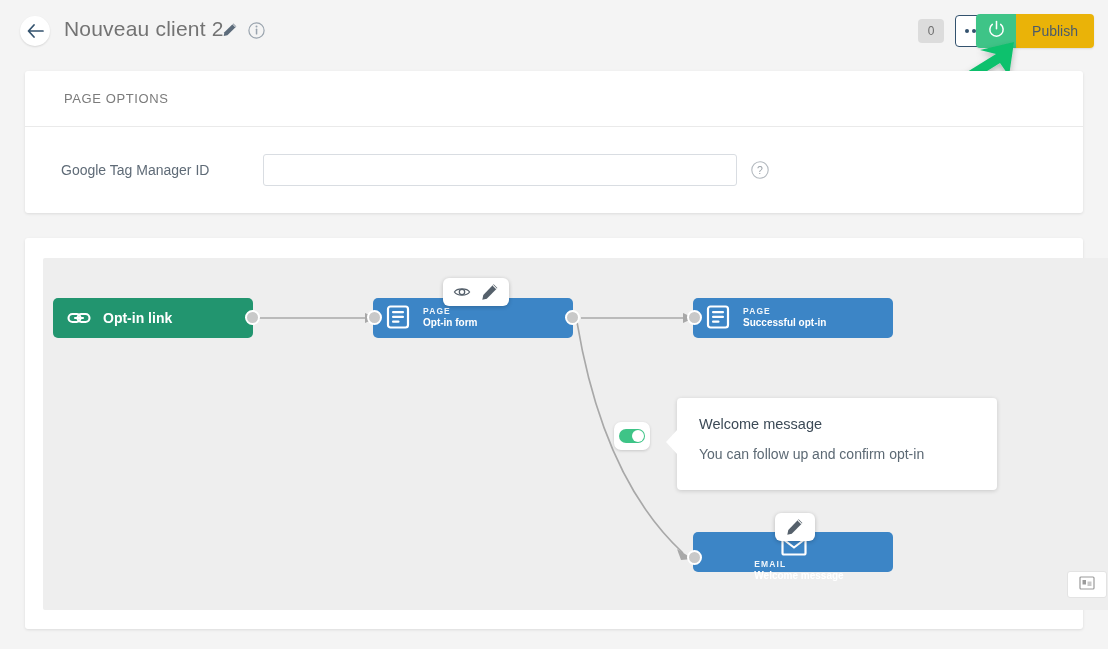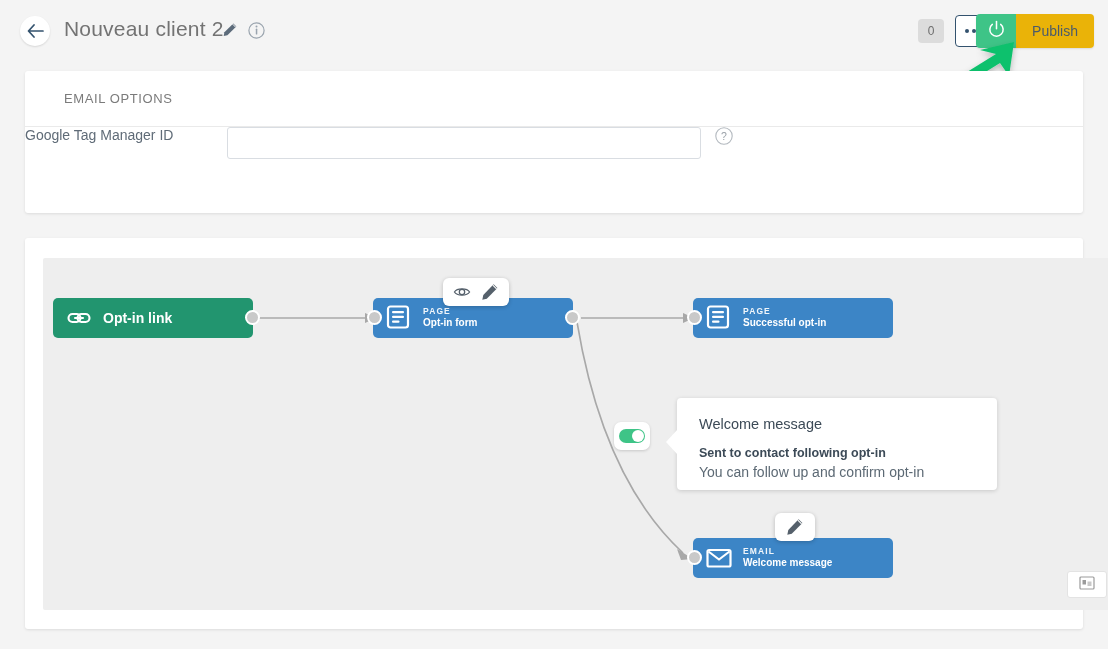--- a/index.html
+++ b/index.html
@@ -76,21 +76,21 @@
     position: absolute; background: #ffffff;
     border-radius: 3px; box-shadow: 0 1px 3px rgba(0,0,0,.10);
   }
   #card-optin { left: 25px; top: 71px; width: 1058px; height: 142px; }
   .card-header {
     height: 56px; border-bottom: 1px solid #eaeaea;
     display: flex; align-items: center; padding-left: 39px;
   }
   .card-header-title { font-size: 13px; color: #7b7b7b; letter-spacing: .6px; }
 
-  .field-row { display: flex; height: 86px; }
+  .field-row { display: flex; align-items: center; height: 86px; padding-left: 36px; }
   .field-label { font-size: 14px; color: #5f6b77; width: 202px; }
   .gtm-input {
     width: 474px; height: 32px; border: 1px solid #d9dde2; border-radius: 3px;
     padding: 0 10px; font-size: 13px; color: #333; background: #fff;
     font-family: "Liberation Sans", sans-serif; outline: none;
   }
   .help-icon { margin-left: 14px; width: 18px; height: 18px; cursor: pointer; }
 
   #card-canvas { left: 25px; top: 238px; width: 1058px; height: 391px; }
   .canvas {
@@ -224,21 +224,21 @@
         </filter>
       </defs>
       <g filter="url(#softsh)">
         <path d="M12 60 L86 14 L70 10 L104 2 L99 36 L90 23 L19 67 Z" fill="#11c16d"></path>
       </g>
     </svg>
   </div>
 
   <div class="card" id="card-optin">
     <div class="card-header">
-      <div class="card-header-title">EMAIL OPTIONS</div>
+      <div class="card-header-title">PAGE OPTIONS</div>
     </div>
     <div class="field-row">
       <div class="field-label">Google Tag Manager ID</div>
       <input class="gtm-input" type="text" value="" placeholder="" style="">
       <span class="help-icon">
         <svg width="18" height="18" viewBox="0 0 18 18">
           <circle cx="9" cy="9" r="8.2" fill="none" stroke="#b3b9bf" stroke-width="1.1"></circle>
           <text x="9" y="12.6" text-anchor="middle" font-size="10.5" fill="#9aa1a8" font-family="Liberation Sans, sans-serif">?</text>
         </svg>
       </span>
@@ -315,21 +315,21 @@
             <rect x="7" y="16.6" width="7.5" height="2.2" rx="1" fill="#fff"></rect>
           </svg>
         </span>
         <span class="node-text">
           <span class="node-kind">PAGE</span>
           <span class="node-title">Successful opt-in</span>
         </span>
       </div>
       <div class="port" style="left:644px; top:52px;"></div>
 
-      <div class="node blue" style="left:650px; top:280px; width:200px;">
+      <div class="node blue" style="left:650px; top:274px; width:200px;flex-direction:column;">
         <span class="node-icon">
           <svg width="28" height="28" viewBox="0 0 28 28">
             <rect x="2.5" y="6" width="23" height="16.5" rx="1.6" fill="none" stroke="#fff" stroke-width="2.2"></rect>
             <path d="M3.5 7.5 L14 15.5 L24.5 7.5" fill="none" stroke="#fff" stroke-width="2.2" stroke-linejoin="round"></path>
           </svg>
         </span>
         <span class="node-text">
           <span class="node-kind">EMAIL</span>
           <span class="node-title">Welcome message</span>
         </span>
@@ -347,21 +347,20 @@
 
       <div class="toggle-wrap" style="left:571px; top:164px;">
         <span class="toggle">
           <span class="knob"></span>
         </span>
       </div>
 
       <div class="popover" style="left:634px; top:140px; width:320px; height:92px;">
         <span class="pop-arrow"></span>
         <div class="pop-title">Welcome message</div>
-        <div class="pop-line1">Sent to contact following opt-in</div>
         <div class="pop-line2">You can follow up and confirm opt-in</div>
       </div>
 
       <div class="fullscreen-btn">
         <span>
           <svg width="16" height="14" viewBox="0 0 16 14">
             <rect x="1" y="1" width="14" height="12" rx="1" fill="none" stroke="#9b9b9b" stroke-width="1.2"></rect>
             <path d="M3.5 4 H7 V8.5 H3.5 Z" fill="#9b9b9b"></path>
             <path d="M8.5 5.5 H12.5 V10 H8.5 Z" fill="#c8c8c8"></path>
           </svg>

